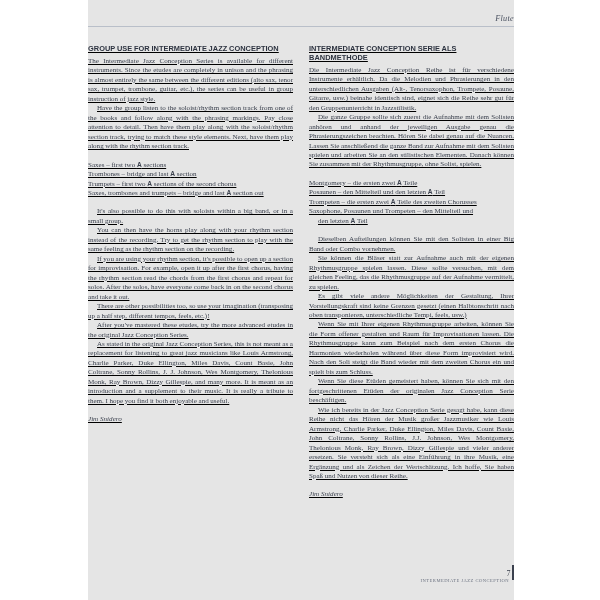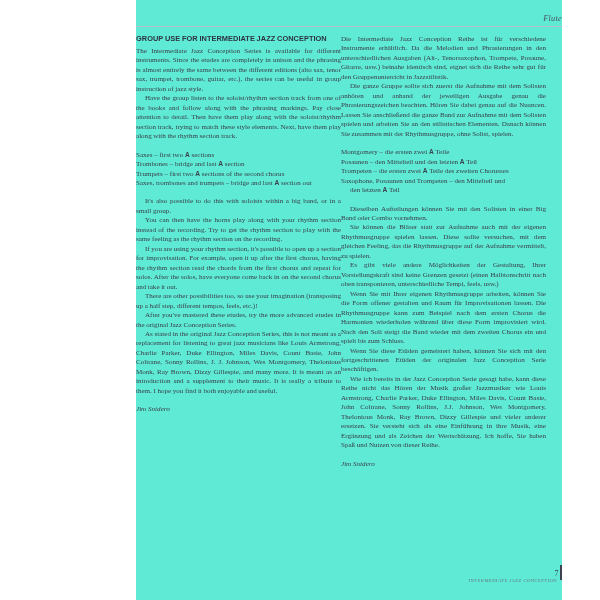--- a/index.html
+++ b/index.html
@@ -18,22 +18,21 @@
     background: #ffffff;
   }
 
   
   .sheet {
     position: absolute;
     left: 88px;
     top: 0px;
     width: 426px;
     height: 600px;
-    background: #5eead4;
-    margin-left: 48px;
+    background: #e5e5e5;
   }
 
   
   .running-head {
     position: absolute;
     right: 0px;
     top: 14px;
     font-family: "Liberation Serif", "DejaVu Serif", serif;
     font-style: italic;
     font-size: 8.2px;
@@ -48,23 +47,25 @@
     top: 26px;
     width: 426px;
     height: 1px;
     background: #b9bfc9;
   }
 
   
   .columns {
     position: absolute;
     left: 0px;
-    top: 35px;
+    top: 45px;
     width: 426px;
     display: flex;
+    gap: 16px;
+    text-decoration: underline;
   }
 
   .col {
     width: 205px;
   }
 
   h2.sec-title {
     margin: 0 0 3px 0;
     font-family: "Liberation Sans", "DejaVu Sans", sans-serif;
     font-size: 7.4px;
@@ -223,20 +224,21 @@
           <span>After you've mastered these etudes, try the more advanced etudes in the original Jazz Conception Series.</span>
         </p>
         <p class="body">
           <span>As stated in the original Jazz Conception Series, this is not meant as a replacement for listening to great jazz musicians like Louis Armstrong, Charlie Parker, Duke Ellington, Miles Davis, Count Basie, John Coltrane, Sonny Rollins, J. J. Johnson, Wes Montgomery, Thelonious Monk, Ray Brown, Dizzy Gillespie, and many more. It is meant as an introduction and a supplement to their music. It is really a tribute to them. I hope you find it both enjoyable and useful.</span>
         </p>
 
         <div class="sig">Jim Snidero</div>
       </div>
 
       <div class="col">
+        <h2 class="sec-title">INTERMEDIATE CONCEPTION SERIE ALS BANDMETHODE</h2>
 
         <p class="body first">
           <span>Die Intermediate Jazz Conception Reihe ist für verschiedene Instrumente erhältlich. Da die Melodien und Phrasierungen in den unterschiedlichen Ausgaben (Alt-, Tenorsaxophon, Trompete, Posaune, Gitarre, usw.) beinahe identisch sind, eignet sich die Reihe sehr gut für den Gruppenunterricht in Jazzstilistik.</span>
         </p>
         <p class="body">
           <span>Die ganze Gruppe sollte sich zuerst die Aufnahme mit dem Solisten anhören und anhand der jeweiligen Ausgabe genau die Phrasierungszeichen beachten. Hören Sie dabei genau auf die Nuancen. Lassen Sie anschließend die ganze Band zur Aufnahme mit dem Solisten spielen und arbeiten Sie an den stilistischen Elementen. Danach können Sie zusammen mit der Rhythmusgruppe, ohne Solist, spielen.</span>
         </p>
 
         <div class="list-block">
           <p>

